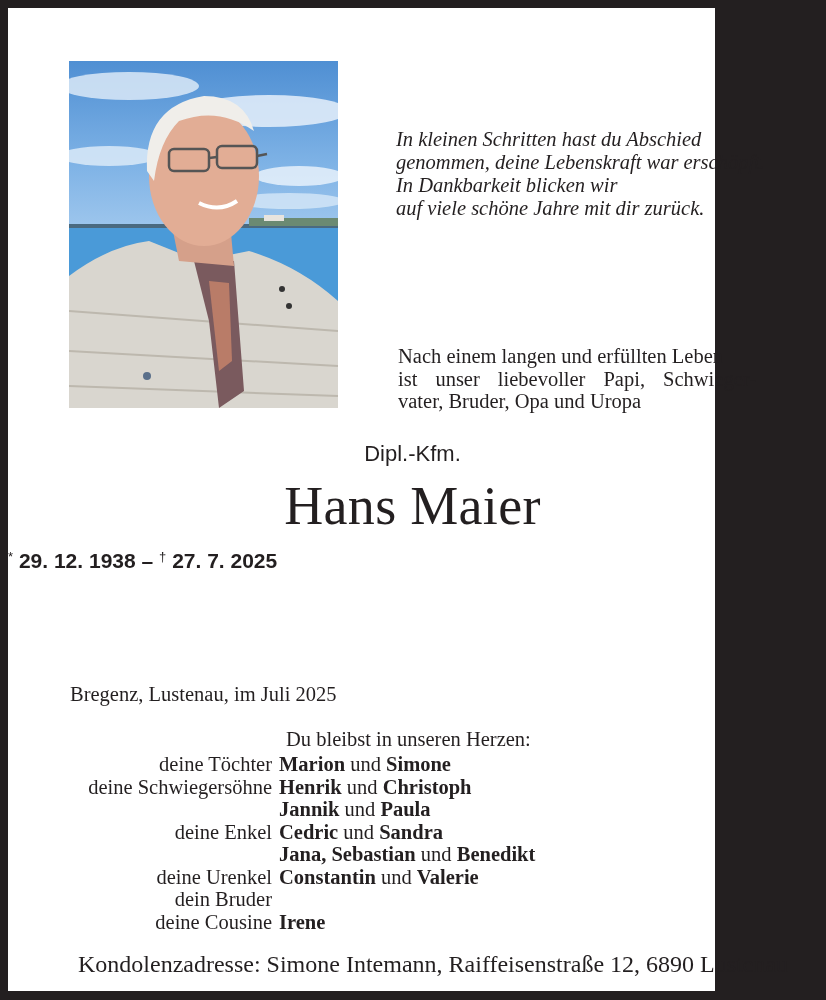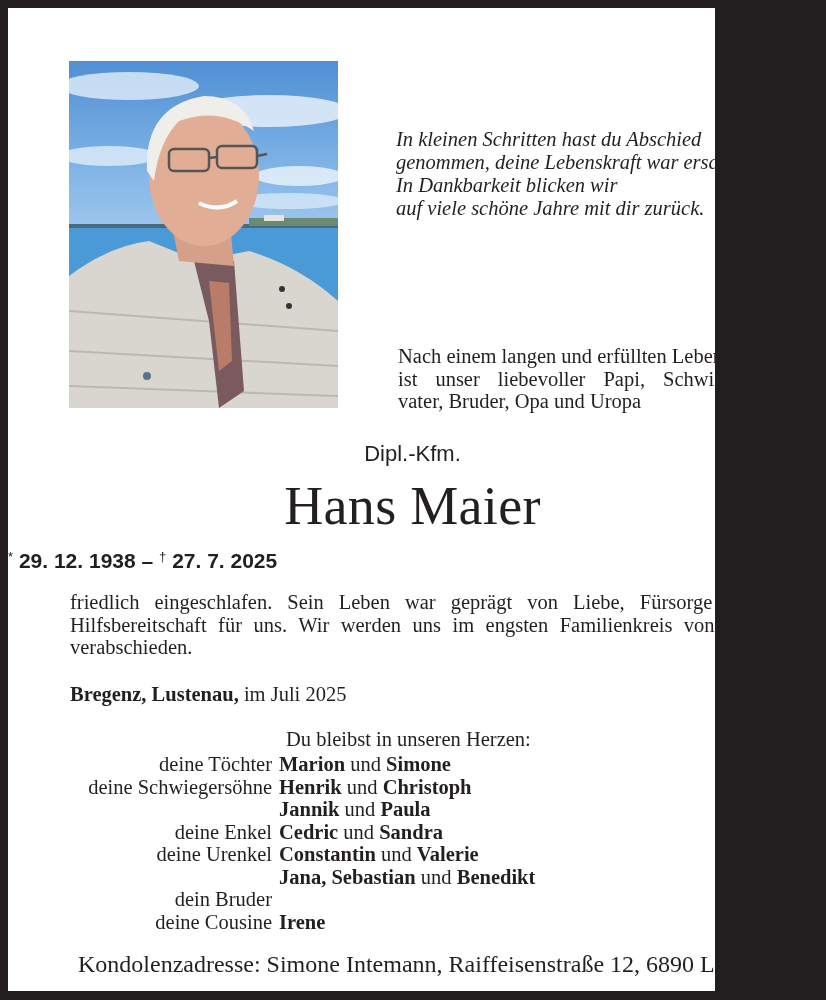--- a/index.html
+++ b/index.html
@@ -41,21 +41,21 @@
     .dates sup { font-size:13px; font-weight:normal; vertical-align:7px; }
     .body-text {
       position:absolute; left:62px; top:583px; width:688px;
       font-family:"Liberation Serif", serif; font-size:20.5px; line-height:22.5px;
     }
     .body-text .just { text-align:justify; text-align-last:justify; }
     .place {
       position:absolute; left:62px; top:675px;
       font-family:"Liberation Serif", serif; font-size:20.5px; line-height:22px; white-space:nowrap;
     }
-    .place b { font-weight:bold; }
+    .place b { font-weight:normal; }
     .hearts {
       position:absolute; left:278px; top:720px;
       font-family:"Liberation Serif", serif; font-size:20.5px; line-height:22px; white-space:nowrap;
     }
     .family {
       position:absolute; left:0; top:745px; width:809px;
       font-family:"Liberation Serif", serif; font-size:20.5px; line-height:22.5px;
     }
     .row { display:flex; white-space:nowrap; }
     .row .rel { width:271px; text-align:right; padding-right:7px; box-sizing:border-box; }
@@ -124,25 +124,20 @@
   </div>
 
   <div class="title">Dipl.-Kfm.</div>
   <div class="name">Hans Maier</div>
   <div class="dates">
     <sup>*</sup>
     <span>29. 12. 1938</span><span> – </span><sup>†</sup>
     <span>27. 7. 2025</span>
   </div>
 
-  <div class="body-text">
-    <div class="just">friedlich eingeschlafen. Sein Leben war geprägt von Liebe, Fürsorge und</div>
-    <div class="just">Hilfsbereitschaft für uns. Wir werden uns im engsten Familienkreis von ihm</div>
-    <div>verabschieden.</div>
-  </div>
 
   <div class="place">
     <b>Bregenz, Lustenau,</b><span> im Juli 2025</span>
   </div>
 
   <div class="hearts">Du bleibst in unseren Herzen:</div>
 
   <div class="family" id="family">
       <div class="row">
         <span class="rel">deine Töchter</span>
@@ -154,26 +149,26 @@
       </div>
       <div class="row">
         <span class="rel"></span>
         <span class="names"><b>Jannik</b><span> und </span><b>Paula</b></span>
       </div>
       <div class="row">
         <span class="rel">deine Enkel</span>
         <span class="names"><b>Cedric</b><span> und </span><b>Sandra</b></span>
       </div>
       <div class="row">
+        <span class="rel"></span>
+        <span class="names"><b>Jana, Sebastian</b><span> und </span><b>Benedikt</b></span>
+      </div>
+      <div class="row">
         <span class="rel">deine Urenkel</span>
         <span class="names"><b>Constantin</b><span> und </span><b>Valerie</b></span>
-      </div>
-      <div class="row">
-        <span class="rel"></span>
-        <span class="names"><b>Jana, Sebastian</b><span> und </span><b>Benedikt</b></span>
       </div>
       <div class="row">
         <span class="rel">dein Bruder</span>
       </div>
       <div class="row">
         <span class="rel">deine Cousine</span>
         <span class="names"><b>Irene</b></span>
       </div>
     </div>
 

